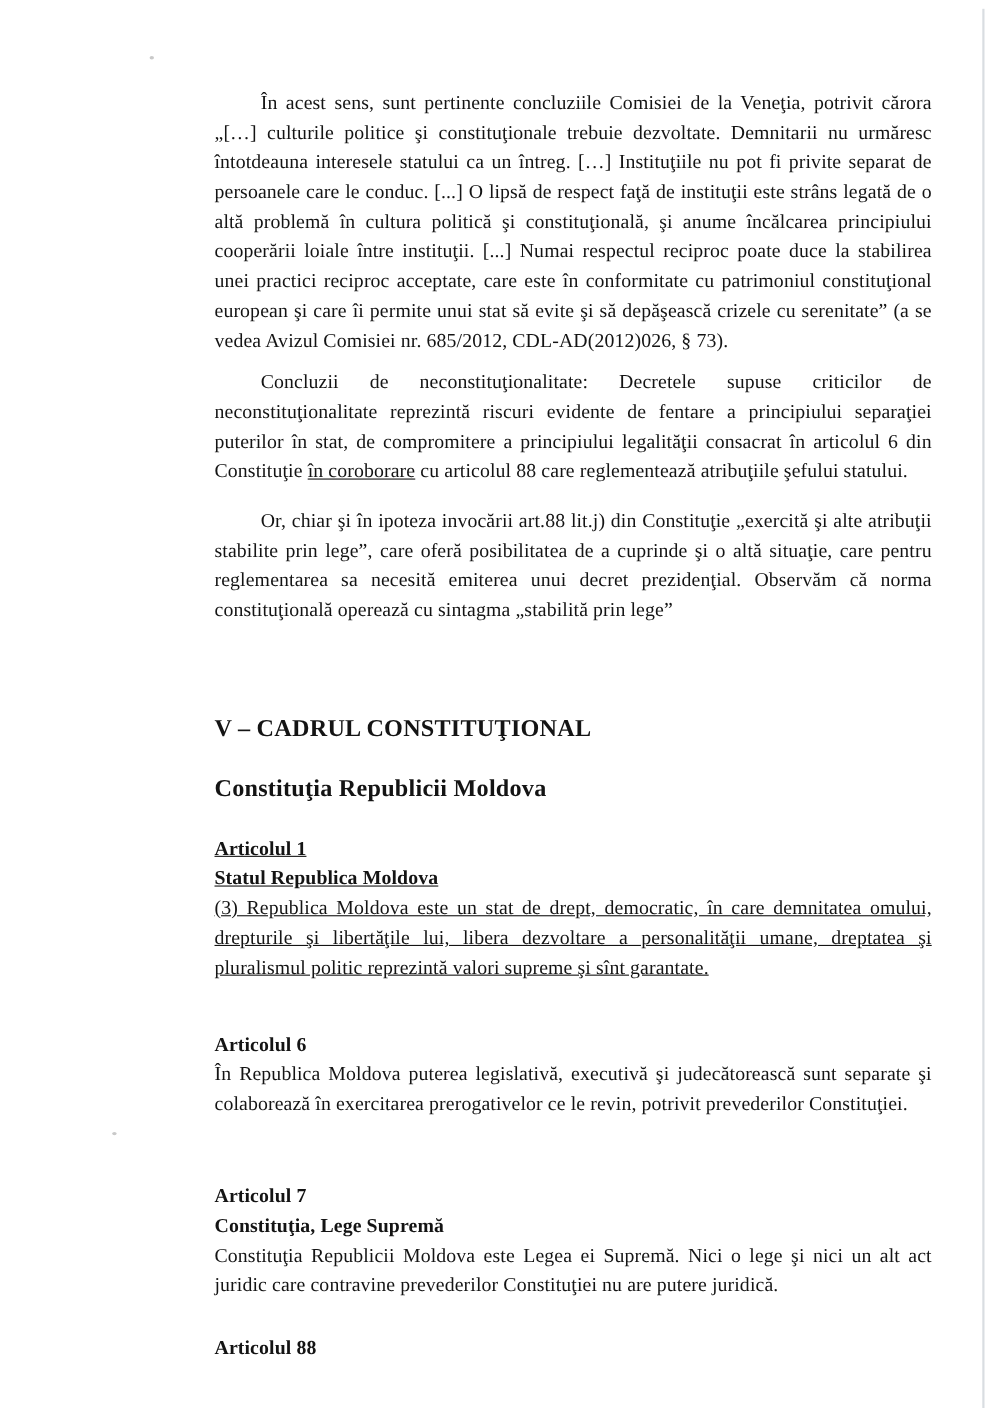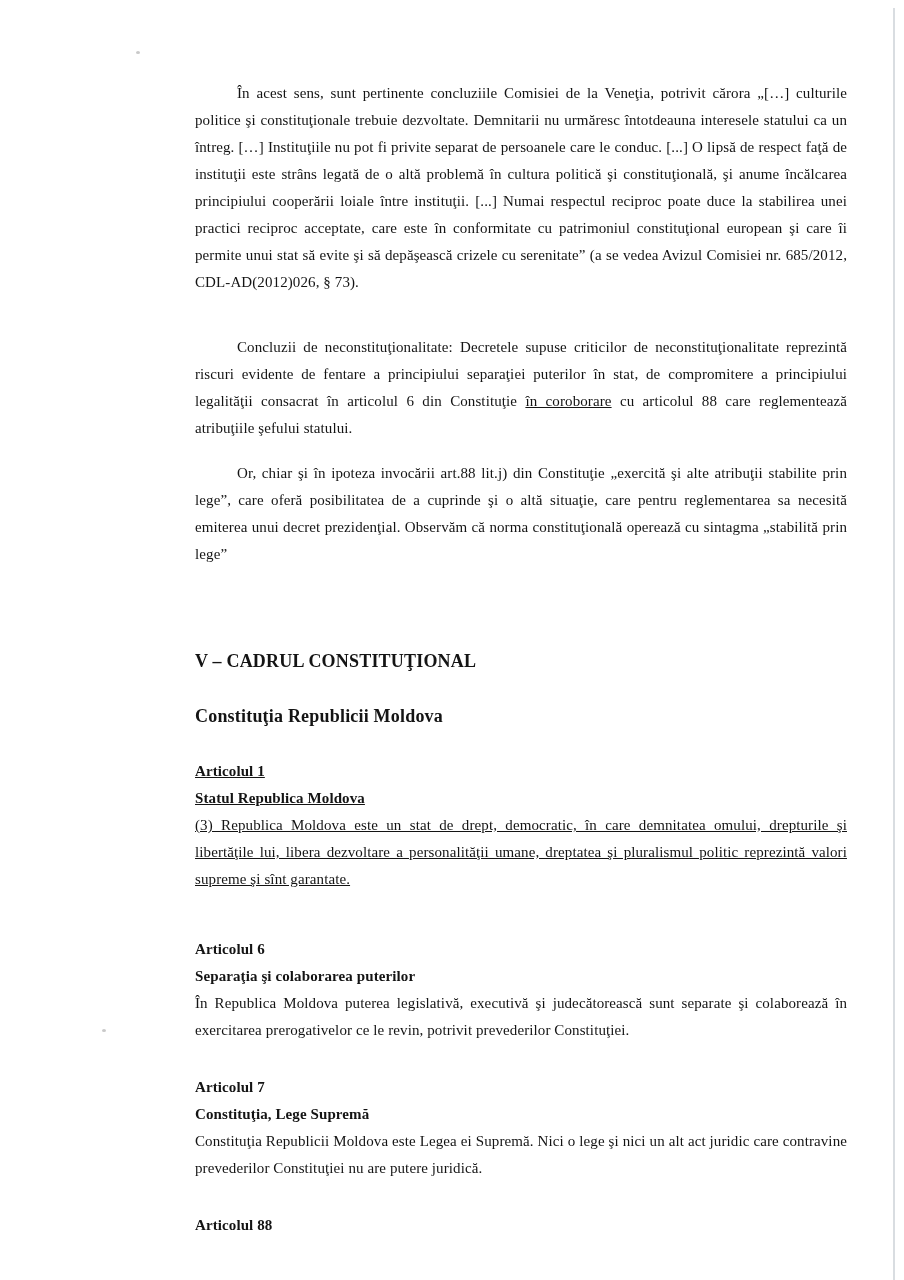--- a/index.html
+++ b/index.html
@@ -11,34 +11,34 @@
     background: #ffffff;
     overflow: hidden;
     font-family: "Liberation Serif", "DejaVu Serif", serif;
     color: #141414;
   }
   .block {
     position: absolute;
     left: 195px;
     width: 652px;
     margin: 0;
-    font-size: 15px;
+    font-size: 18px;
     line-height: 27px;
     text-align: justify;
     letter-spacing: 0.1px;
   }
   .indent { text-indent: 42px; }
   .bold { font-weight: normal; }
   .u { text-decoration: underline; }
   .heading {
     position: absolute;
     left: 195px;
     width: 652px;
     margin: 0;
-    font-size: 18px;
+    font-size: 22px;
     line-height: 27px;
     font-weight: bold;
     text-align: left;
     letter-spacing: 0.2px;
   }
   .art-number, .art-title {
     display: block;
     font-weight: bold;
     text-align: left;
     text-indent: 0;
@@ -89,21 +89,20 @@
   <h3 id="subsection-heading" class="heading">Constituţia Republicii Moldova</h3>
 
   <div id="article-1" class="block">
     <span class="art-number">Articolul 1</span>
     <span class="art-title">Statul Republica Moldova</span>
     <span class="art-body">(3) Republica Moldova este un stat de drept, democratic, în care demnitatea omului, drepturile şi libertăţile lui, libera dezvoltare a personalităţii umane, dreptatea şi pluralismul politic reprezintă valori supreme şi sînt garantate.</span>
   </div>
 
   <div id="article-6" class="block">
     <span class="art-number">Articolul 6</span>
-    <span class="art-title">Separaţia şi colaborarea puterilor</span>
     <span class="art-body">În Republica Moldova puterea legislativă, executivă şi judecătorească sunt separate şi colaborează în exercitarea prerogativelor ce le revin, potrivit prevederilor Constituţiei.</span>
   </div>
 
   <div id="article-7" class="block">
     <span class="art-number">Articolul 7</span>
     <span class="art-title">Constituţia, Lege Supremă</span>
     <span class="art-body">Constituţia Republicii Moldova este Legea ei Supremă. Nici o lege şi nici un alt act juridic care contravine prevederilor Constituţiei nu are putere juridică.</span>
   </div>
 
   <div id="article-88" class="block">

